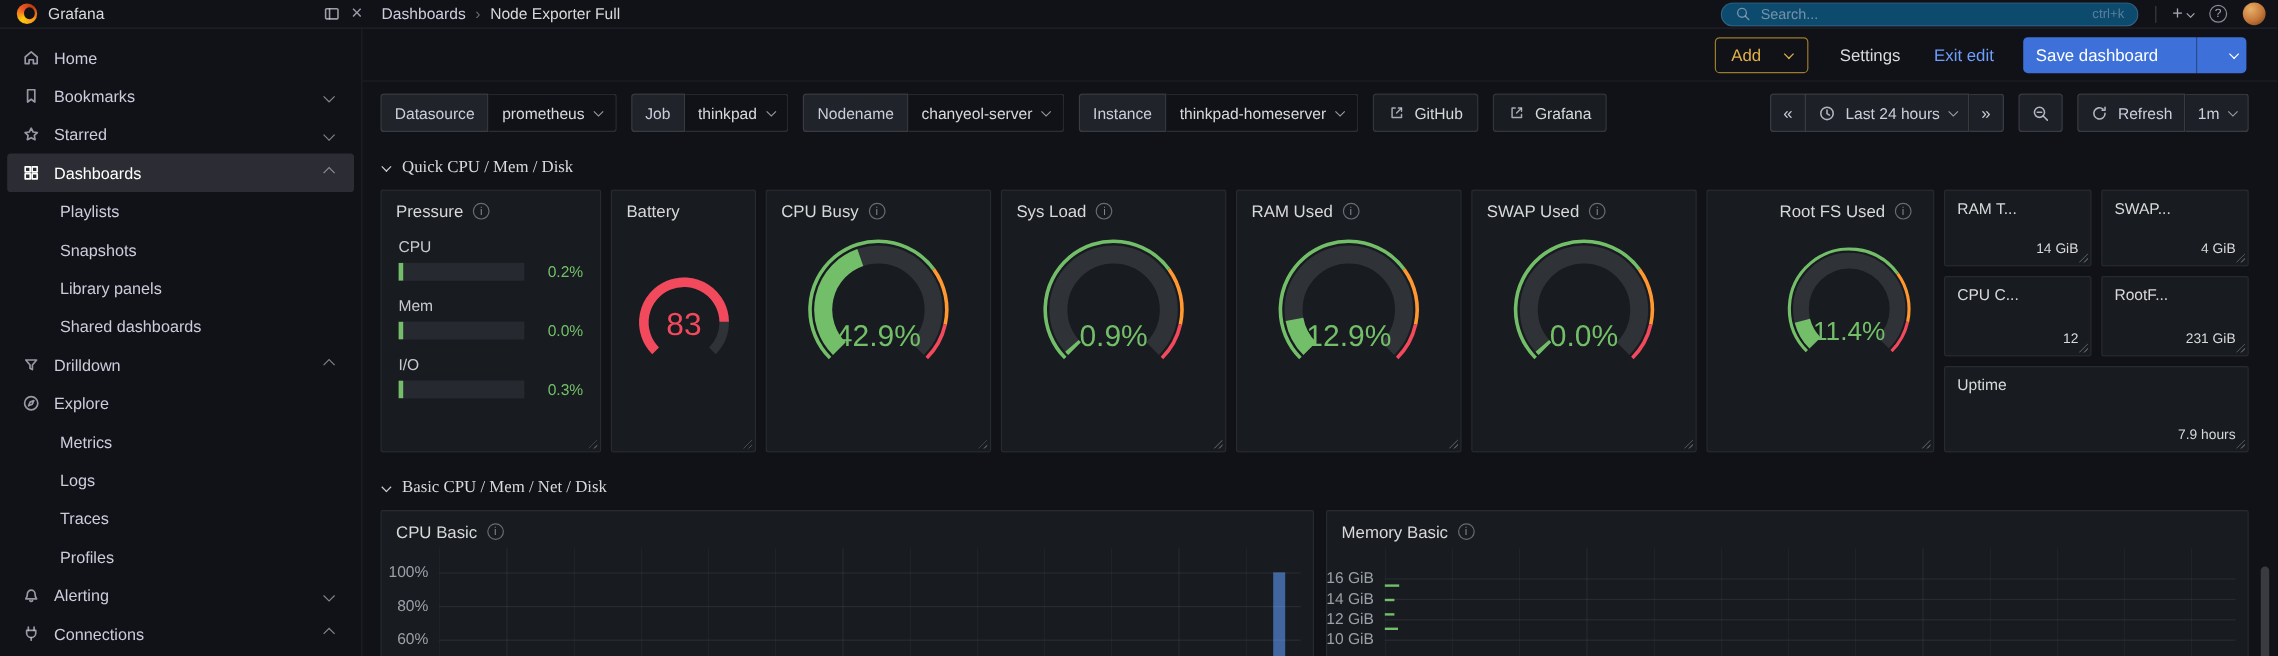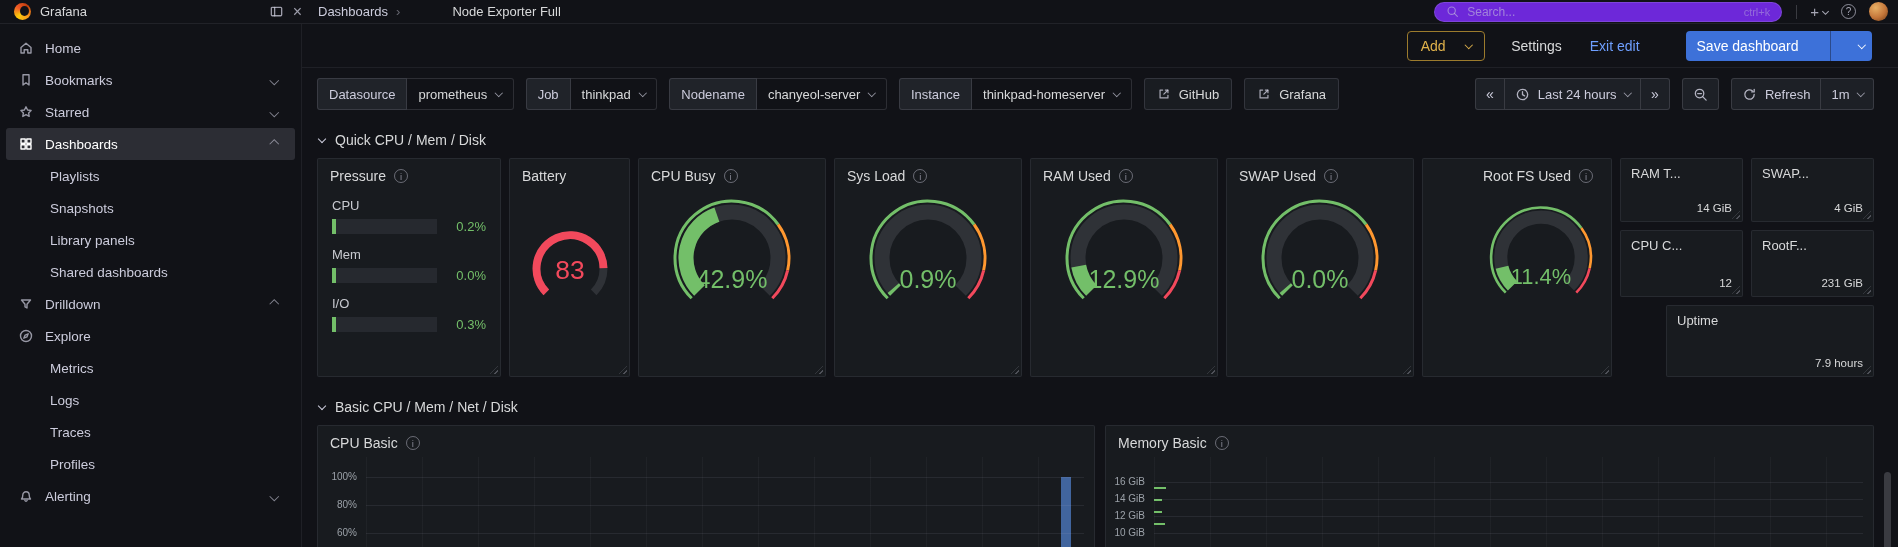--- a/index.html
+++ b/index.html
@@ -13,23 +13,23 @@
   .tb-left{display:flex;align-items:center;gap:9px;width:288px;flex:none;}
   .logo{width:17px;height:17px;border-radius:50%;background:conic-gradient(from 220deg,#fbca0a,#f05a28,#bf3c0c,#f8981d,#fbca0a);position:relative;flex:none;}
   .logo::after{content:"";position:absolute;left:6px;top:3px;right:2px;bottom:4px;background:#111217;border-radius:50%;}
   .brand{font-size:13px;color:#d8d9da;}
   .tb-left .grow{flex:1;}
   .tb-ic{color:rgba(204,204,220,.75);display:flex;align-items:center;cursor:pointer;}
   .close-x::after{content:"×";font-size:16px;line-height:1;}
   .breadcrumb{display:flex;align-items:center;gap:8px;margin-left:16px;font-size:13px;}
   .bc-sep::after{content:"›";color:rgba(204,204,220,.45);font-size:13px;}
   .bc-item{cursor:pointer;}
-  .bc-item.current{color:#d8d9da;cursor:default;margin-left:44px;}
+  .bc-item.current{color:#d8d9da;cursor:default;}
   .spacer{flex:1;}
-  .searchbox{width:348px;height:20px;border:1px solid rgba(204,204,220,.18);border-radius:11px;background:#6d28d9;display:flex;align-items:center;gap:8px;padding:0 11px;color:rgba(204,204,220,.55);font-size:12px;cursor:text;}
+  .searchbox{width:348px;height:20px;border:1px solid rgba(204,204,220,.18);border-radius:11px;background:#0c4a6e;display:flex;align-items:center;gap:8px;padding:0 11px;color:rgba(204,204,220,.55);font-size:12px;cursor:text;}
   .searchbox .kbd{margin-left:auto;color:rgba(204,204,220,.4);font-size:11px;}
   .tb-right{display:flex;align-items:center;gap:13px;padding-left:14px;}
   .vdiv{width:1px;height:14px;background:rgba(204,204,220,.22);}
   .plusbtn{display:flex;align-items:center;gap:4px;color:rgba(204,204,220,.8);cursor:pointer;}
   .plusbtn::before{content:"+";font-size:15px;line-height:1;}
   .help{width:15px;height:15px;border:1.2px solid rgba(204,204,220,.65);border-radius:50%;display:flex;align-items:center;justify-content:center;color:rgba(204,204,220,.8);font-size:10px;cursor:pointer;}
   .help::after{content:"?";}
   .avatar{width:19px;height:19px;border-radius:50%;background:radial-gradient(circle at 35% 30%,#e8b066,#c4763a 55%,#6f3c16);cursor:pointer;}
 
   
@@ -45,21 +45,21 @@
   .cv{display:inline-block;width:6.5px;height:6.5px;border-right:1.5px solid currentColor;border-bottom:1.5px solid currentColor;transform:rotate(45deg);flex:none;}
   .cv.up{transform:rotate(225deg);}
 
   .main{flex:1;display:flex;flex-direction:column;min-width:0;}
   .edit-row{height:44px;flex:none;display:flex;align-items:center;justify-content:flex-end;gap:22px;padding:0 26px;border-bottom:1px solid rgba(204,204,220,.08);}
   .btn{height:30px;display:inline-flex;align-items:center;gap:20px;border:none;border-radius:4px;background:none;color:#ccccdc;font-size:14px;font-family:inherit;cursor:pointer;padding:0 13px;}
   .btn-add{border:1px solid #9c7b2d;color:#e0b24b;}
   .btn-add .cv{width:5.5px;height:5.5px;margin-top:-2px;}
   .btn-text{color:#d8d9da;padding:0 4px;}
   .btn-link{color:#6e9fff;padding:0 2px;}
-  .btn-save{background:#3d71d9;color:#fff;padding:0;margin-left:22px;}
+  .btn-save{background:#3d71d9;color:#fff;padding:0;}
   .btn-save .lbl{padding:0 11px;}
   .btn-save .sep{width:1px;align-self:stretch;background:rgba(17,18,23,.4);}
   .btn-save .caret-zone{padding:0 8px;display:flex;align-items:center;}
   .btn-save .cv{width:5.5px;height:5.5px;margin-top:-2px;}
 
   
   .dash{flex:1;padding:10px 0 0 15px;overflow:hidden;position:relative;}
   .filters-row{display:flex;align-items:center;gap:12px;padding-right:24px;}
   .varbox{display:flex;height:32px;font-size:13px;cursor:pointer;text-align:center;}
   .var-label{display:flex;align-items:center;padding:0 11px;background:#202329;border:1px solid rgba(204,204,220,.15);border-radius:3px 0 0 3px;}
@@ -72,21 +72,21 @@
   .tbtn .cv{width:5.5px;height:5.5px;margin-top:-2px;color:rgba(204,204,220,.7);}
   .tbtn .s-ic{width:15px;height:15px;color:rgba(204,204,220,.85);}
   .btn-group .tbtn{border-radius:0;}
   .btn-group .tbtn + .tbtn{border-left:none;}
   .btn-group .tbtn:first-child{border-radius:3px 0 0 3px;}
   .btn-group .tbtn:last-child{border-radius:0 3px 3px 0;}
   .tbtn.single{border-radius:3px;}
   .ic-prev::after{content:"«";font-size:14px;color:#ccccdc;}
   .ic-next::after{content:"»";font-size:14px;color:#ccccdc;}
 
-  .row-header{display:flex;align-items:center;gap:10px;margin:22px 0 10px 2px;font-size:14px;font-weight:500;color:#d8d9da;cursor:pointer;width:max-content;}
+  .row-header{display:flex;align-items:center;gap:10px;margin:22px 0 10px 2px;font-size:14px;font-weight:500;color:#d8d9da;cursor:pointer;width:max-content;font-family:Liberation Serif, serif;}
   .row-header .cv{width:6px;height:6px;color:#ccccdc;margin-top:-2px;}
 
   .panel-row{display:flex;gap:8px;}
   .panel{background:#181b1f;border:1px solid rgba(204,204,220,.09);border-radius:2px;position:relative;overflow:hidden;}
   .panel::after{content:"";position:absolute;right:2px;bottom:2px;width:8px;height:8px;
     background:repeating-linear-gradient(-45deg,transparent 0 2px,rgba(204,204,220,.3) 2px 3px);
     clip-path:polygon(100% 0,100% 100%,0 100%);}
   .panel-title{display:flex;align-items:center;gap:8px;padding:9px 12px 2px;font-size:14px;font-weight:500;color:#d8d9da;cursor:pointer;width:max-content;max-width:100%;white-space:nowrap;}
   .info{width:14px;height:14px;border:1.2px solid rgba(204,204,220,.45);border-radius:50%;color:rgba(204,204,220,.6);font-size:9.5px;display:inline-flex;align-items:center;justify-content:center;flex:none;font-weight:400;}
   .info::after{content:"i";}
@@ -105,29 +105,29 @@
   .pb-group{margin-bottom:13px;}
   .pb-label{font-size:13px;color:#c8cad0;margin-bottom:6px;}
   .pb-row{display:flex;align-items:center;gap:9px;}
   .pb-track{flex:1;height:15px;background:#26292f;position:relative;overflow:hidden;}
   .pb-fill{position:absolute;left:0;top:0;bottom:0;background:#73bf69;}
   .pb-val{width:40px;text-align:right;font-size:13px;color:#73bf69;}
 
   .stats-col{width:254px;display:grid;grid-template-columns:123px 123px;grid-template-rows:64px 67px 72px;gap:8px;}
   .stat .panel-title{font-size:13px;padding:7px 10px 0;font-weight:500;}
   .stat-value{position:absolute;right:10px;bottom:7px;font-size:11.5px;color:#d8d9da;}
-  .stat.uptime{grid-column:1/3;margin-left:46px;}
+  .stat.uptime{grid-column:1/3;}
 
   .charts-row{display:flex;gap:10px;margin-top:10px;}
   .chart{height:200px;}
   .c-cpu{width:778px;}
   .c-mem{width:769px;}
   .chart-body{display:flex;padding:4px 10px 0 0;height:162px;}
   .y-axis{width:48px;position:relative;flex:none;}
-  .y-tick{position:absolute;right:9px;font-size:10px;color:#9ba1a8;line-height:14px;white-space:nowrap;}
+  .y-tick{position:absolute;right:9px;font-size:13px;color:#9ba1a8;line-height:14px;white-space:nowrap;}
   .plot{flex:1;position:relative;cursor:crosshair;
     background-image:repeating-linear-gradient(90deg,rgba(204,204,220,.045) 0 1px,transparent 1px 56px);}
   .gridline{position:absolute;left:0;right:0;height:1px;background:rgba(204,204,220,.09);}
   .series-bar-blue{position:absolute;right:13px;top:20px;bottom:-40px;width:10px;background:#41659e;}
   .gdash{position:absolute;height:2px;background:#73bf69;left:0;}
   .gdash:nth-of-type(1){top:30px;width:12px;}
   .gdash:nth-of-type(2){top:42px;width:8px;}
   .gdash:nth-of-type(3){top:54px;width:8px;}
   .gdash:nth-of-type(4){top:66px;width:11px;}
 
@@ -259,20 +259,31 @@
     <div class="side-item">
       <span class="s-ic">
           <svg class="ic" viewBox="0 0 16 16">
             <path d="M12.5 11H3.5c.8-.8 1.3-1.7 1.3-4A3.2 3.2 0 0 1 8 3.8 3.2 3.2 0 0 1 11.2 7c0 2.3.5 3.2 1.3 4z"></path>
             <path d="M6.9 12.5a1.2 1.2 0 0 0 2.2 0"></path>
           </svg>
         </span>
       <span>Alerting</span>
       <i class="cv"></i>
     </div>
+    <div class="side-item">
+      <span class="s-ic">
+          <svg class="ic" viewBox="0 0 16 16">
+            <path d="M5.6 2.5v2.8M10.4 2.5v2.8"></path>
+            <path d="M4.2 5.3h7.6v2.2a3.8 3.8 0 0 1-7.6 0z"></path>
+            <path d="M8 11.3v2.2"></path>
+          </svg>
+        </span>
+      <span>Connections</span>
+      <i class="cv up"></i>
+    </div>
   </aside>
 
   <div class="main">
     <div class="edit-row">
       <button class="btn btn-add">
           <span>Add</span>
           <i class="cv"></i>
         </button>
       <button class="btn btn-text">Settings</button>
       <button class="btn btn-link">Exit edit</button>

